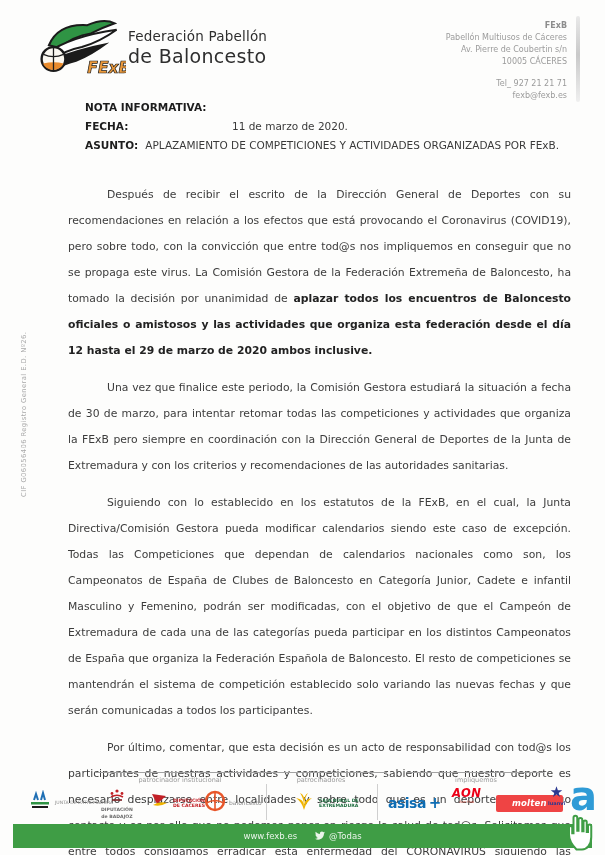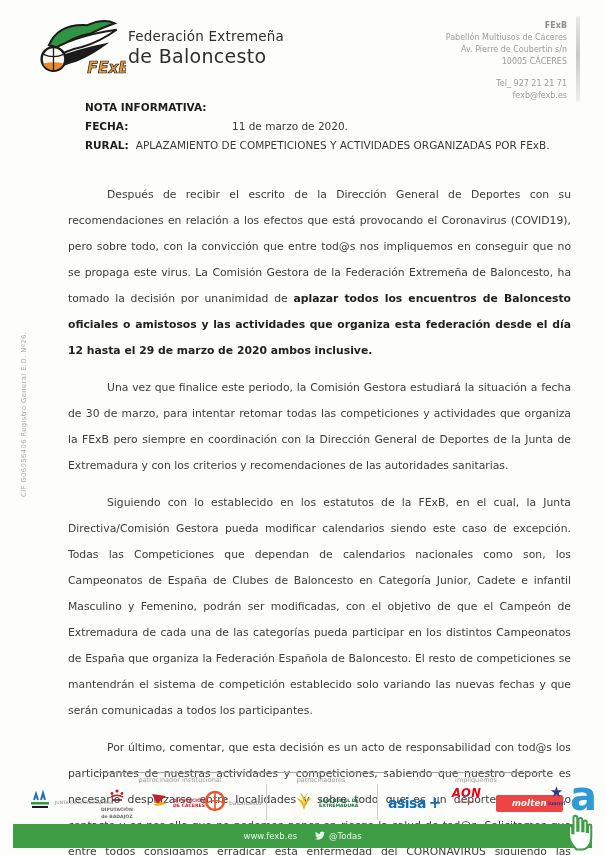--- a/index.html
+++ b/index.html
@@ -86,21 +86,21 @@
       <path d="M16,32 Q26,8 58,10 Q76,2 88,8 Q74,13 62,19 Q42,22 28,35 Z" fill="#2f9444" stroke="#1b1b1b" stroke-width="2.2"></path>
       <path d="M13,41 Q40,22 90,15 Q72,28 52,34 Q32,38 21,48 Z" fill="#ffffff" stroke="#1b1b1b" stroke-width="2.2"></path>
       <path d="M14,49 Q45,36 82,29 Q62,44 46,50 Q32,54 23,58 Z" fill="#1b1b1b"></path>
       <circle cx="21" cy="47" r="13" fill="#fbf8f1" stroke="#1b1b1b" stroke-width="2.6"></circle>
       <path d="M9.5,52 A12.5,12.5 0 0,0 32,52 Q22,49 9.5,52 Z" fill="#e98b2d"></path>
       <path d="M10,42 Q21,47 32,42 M21,34 L21,60" fill="none" stroke="#1b1b1b" stroke-width="1.4"></path>
       <text x="58" y="62" font-size="17" font-weight="bold" font-style="italic" fill="#ec9a3c" stroke="#1b1b1b" stroke-width="0.8" font-family="DejaVu Sans, sans-serif">FExB</text>
     </svg>
   </div>
   <div class="org-title">
-    <div class="l1">Federación Extremeña</div>
+    <div class="l1">Federación Pabellón</div>
     <div class="l2">de Baloncesto</div>
   </div>
   <div class="contact">
     <div class="c-name">FExB</div>
     <div>Pabellón Multiusos de Cáceres</div>
     <div>Av. Pierre de Coubertin s/n</div>
     <div>10005 CÁCERES</div>
     <div class="c-phone">Tel_ 927 21 21 71</div>
     <div>fexb@fexb.es</div>
   </div>
@@ -108,21 +108,21 @@
 
   <div class="meta">
     <div class="meta-row">
       <span class="meta-label">NOTA INFORMATIVA:</span>
     </div>
     <div class="meta-row">
       <span class="meta-label">FECHA:</span>
       <span class="meta-value">11 de marzo de 2020.</span>
     </div>
     <div class="meta-row inline">
-      <span class="meta-label">RURAL:</span>
+      <span class="meta-label">ASUNTO:</span>
       <span class="meta-value">APLAZAMIENTO DE COMPETICIONES Y ACTIVIDADES ORGANIZADAS POR FExB.</span>
     </div>
   </div>
 
   <div class="doc-body">
     <p><span>Después de recibir el escrito de la Dirección General de Deportes con su recomendaciones en relación a los efectos que está provocando el Coronavirus (COVID19), pero sobre todo, con la convicción que entre tod@s nos impliquemos en conseguir que no se propaga este virus. La Comisión Gestora de la Federación Extremeña de Baloncesto, ha tomado la decisión por unanimidad de </span><span class="bold">aplazar todos los encuentros de Baloncesto oficiales o amistosos y las actividades que organiza esta federación desde el día 12 hasta el 29 de marzo de 2020 ambos inclusive.</span></p>
     <p>Una vez que finalice este periodo, la Comisión Gestora estudiará la situación a fecha de 30 de marzo, para intentar retomar todas las competiciones y actividades que organiza la FExB pero siempre en coordinación con la Dirección General de Deportes de la Junta de Extremadura y con los criterios y recomendaciones de las autoridades sanitarias.</p>
     <p>Siguiendo con lo establecido en los estatutos de la FExB, en el cual, la Junta Directiva/Comisión Gestora pueda modificar calendarios siendo este caso de excepción. Todas las Competiciones que dependan de calendarios nacionales como son, los Campeonatos de España de Clubes de Baloncesto en Categoría Junior, Cadete e infantil Masculino y Femenino, podrán ser modificadas, con el objetivo de que el Campeón de Extremadura de cada una de las categorías pueda participar en los distintos Campeonatos de España que organiza la Federación Española de Baloncesto. El resto de competiciones se mantendrán el sistema de competición establecido solo variando las nuevas fechas y que serán comunicadas a todos los participantes.</p>
     <p>Por último, comentar, que esta decisión es un acto de responsabilidad con tod@s los participantes de nuestras actividades y competiciones, sabiendo que nuestro deporte es necesario desplazarse entre localidades y sobre todo que es un deporte de continuo contacto y es por ello que no podemos poner en riesgo la salud de tod@s. Solicitamos que entre todos consigamos erradicar esta enfermedad del CORONAVIRUS siguiendo las recomendaciones de las autoridades sanitarias.</p>
   </div>

